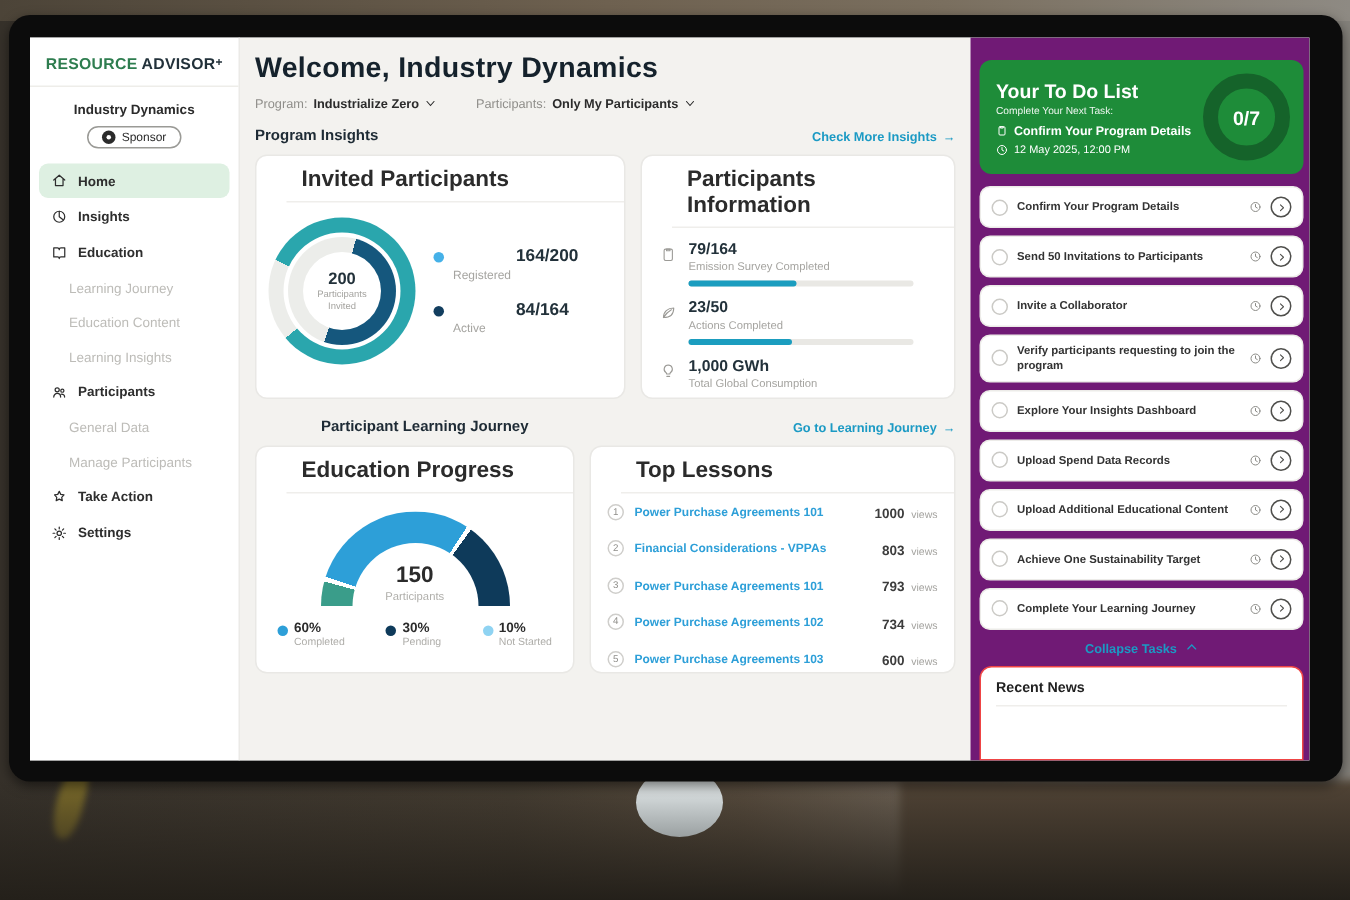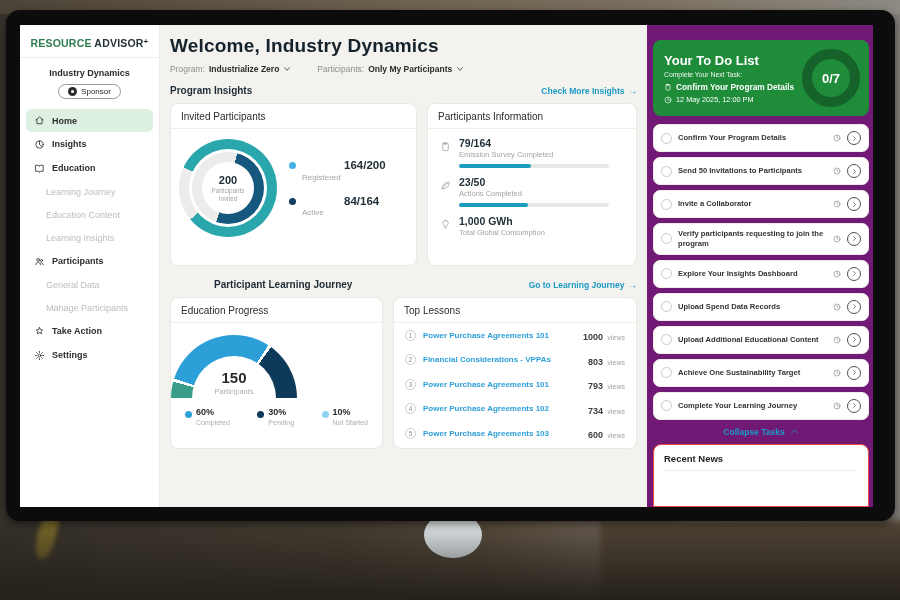--- a/index.html
+++ b/index.html
@@ -48,21 +48,21 @@
   .filters { display:flex; gap:26px; margin-top:7px; align-items:center; }
   .filter { display:flex; align-items:center; gap:4px; font-size:8.5px; cursor:pointer; }
   .filter .lab { color:#8f8e8a; }
   .filter .val { color:#2b2b2b; font-weight:bold; }
   .chev { width:8px; height:8px; stroke:#2b2b2b; fill:none; stroke-width:2.2; stroke-linecap:round; }
   .sect { display:flex; align-items:center; justify-content:space-between; margin-top:11px; margin-bottom:7px; }
   .sect .st { font-size:10px; font-weight:bold; color:#1e2b35; }
   .sect .lnk { font-size:8.5px; font-weight:bold; color:#1b9ac4; cursor:pointer; display:flex; gap:4px; align-items:center; }
   .cards { display:flex; gap:10px; }
   .card { background:#fff; border:1px solid #e9e8e5; border-radius:8px; overflow:hidden; }
-  .card-h { padding:7px 10px 6px; font-size:10px; font-weight:normal; color:#2b2b2b; border-bottom:1px solid #efeeeb; }
+  .card-h { padding:7px 10px 6px; font-size:15px; font-weight:bold; color:#2b2b2b; border-bottom:1px solid #efeeeb;margin-left:20px; }
 
   
   .card-invited { width:247px; height:163px; }
   .inv-body { display:flex; align-items:center; padding:10px 8px; gap:12px; }
   .donut { position:relative; width:98px; height:98px; }
   .donut .lay { position:absolute; border-radius:50%; }
   .d-outer { inset:0; }
   .d-hole1 { inset:10px; background:#fff; }
   .d-inner { inset:13px; }
   .d-hole2 { inset:23px; background:#fff; display:flex; flex-direction:column; align-items:center; justify-content:center; }
@@ -78,21 +78,21 @@
   .card-info { flex:1; height:163px; }
   .stat { display:flex; gap:8px; padding:8px 12px 0 12px; }
   .stat svg { width:11px; height:11px; stroke:#9b9a96; fill:none; stroke-width:1.6; stroke-linecap:round; stroke-linejoin:round; margin-top:4px; }
   .stat-val { font-size:10.5px; font-weight:bold; color:#22313a; }
   .stat-lab { font-size:7.5px; color:#a5a4a0; margin-top:1px; }
   .track { width:150px; height:4px; background:#e9e8e4; border-radius:2px; margin-top:5px; }
   .fill { height:4px; background:#1b9dbf; border-radius:2px; }
 
   
   .card-edu { width:213px; height:152px; }
-  .gauge-wrap { display:flex; padding-top:12px; }
+  .gauge-wrap { display:flex; justify-content:center; padding-top:12px; }
   .gauge { position:relative; width:126px; height:63px; overflow:hidden; }
   .g-arc { position:absolute; left:0; top:0; width:126px; height:126px; border-radius:50%; }
   .g-hole { position:absolute; left:21px; top:21px; width:84px; height:84px; border-radius:50%; background:#fff;
       display:flex; flex-direction:column; align-items:center; padding-top:14px; }
   .g-val { font-size:15px; font-weight:bold; color:#2b2b2b; line-height:1; }
   .g-lab { font-size:7.5px; color:#b0afab; margin-top:2px; }
   .g-legend { display:flex; justify-content:space-between; padding:10px 14px 0 14px; }
   .gl-item { display:flex; gap:4px; }
   .gl-pct { font-size:9px; font-weight:bold; color:#2b2b2b; line-height:1.1; }
   .gl-lab { font-size:7px; color:#aeada9; margin-top:1px; }

